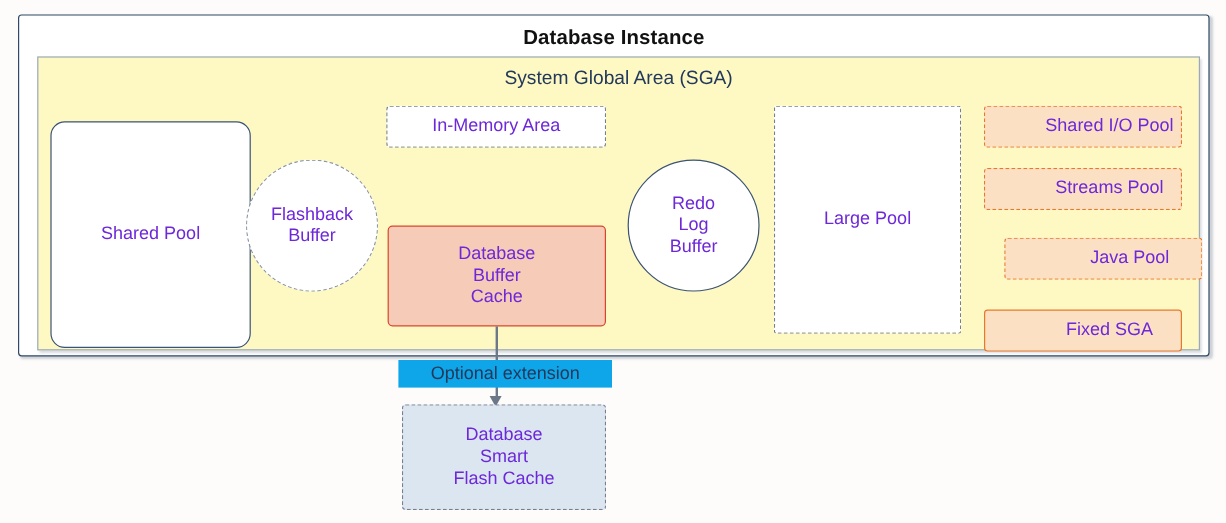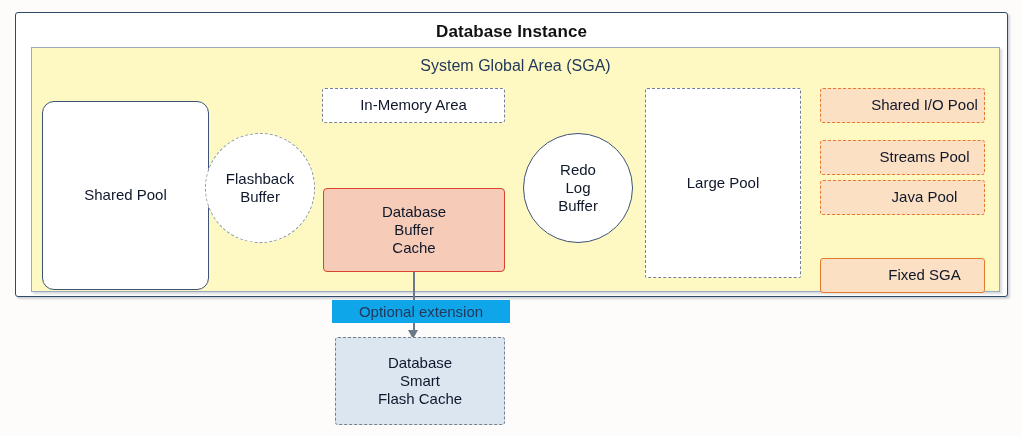--- a/index.html
+++ b/index.html
@@ -61,21 +61,21 @@
   }
 
   
   .shape {
     display: flex;
     align-items: center;
     justify-content: center;
     text-align: center;
     font-size: 15px;
     line-height: 1.22;
-    color: #0f172a;
+    color: #6d28d9;
   }
 
   
   .shared-pool {
     left: 42px; top: 88px;
     width: 167px; height: 189px;
     background: #ffffff;
     border: 1.3px solid #3b5374;
     border-radius: 12px;
     margin-top: 13px;
@@ -135,21 +135,21 @@
   .orange {
     left: 820px;
     width: 165px; height: 35px;
     background: #fce0c4;
     border: 1.5px dashed #e8792b;
     border-radius: 3px;
     padding-left: 44px;
   }
   .orange.r0 { top: 88px; }
   .orange.r1 { top: 140px; justify-content: center; }
-  .orange.r2 { top: 180px; }
+  .orange.r2 { top: 198px; margin-left: 17px; }
   .orange.solid {
     top: 258px;
     height: 35px;
     border: 1.6px solid #e8792b;
   }
 
   
   .connector-line {
     left: 413px; top: 272px;
     width: 1.6px; height: 63px;

